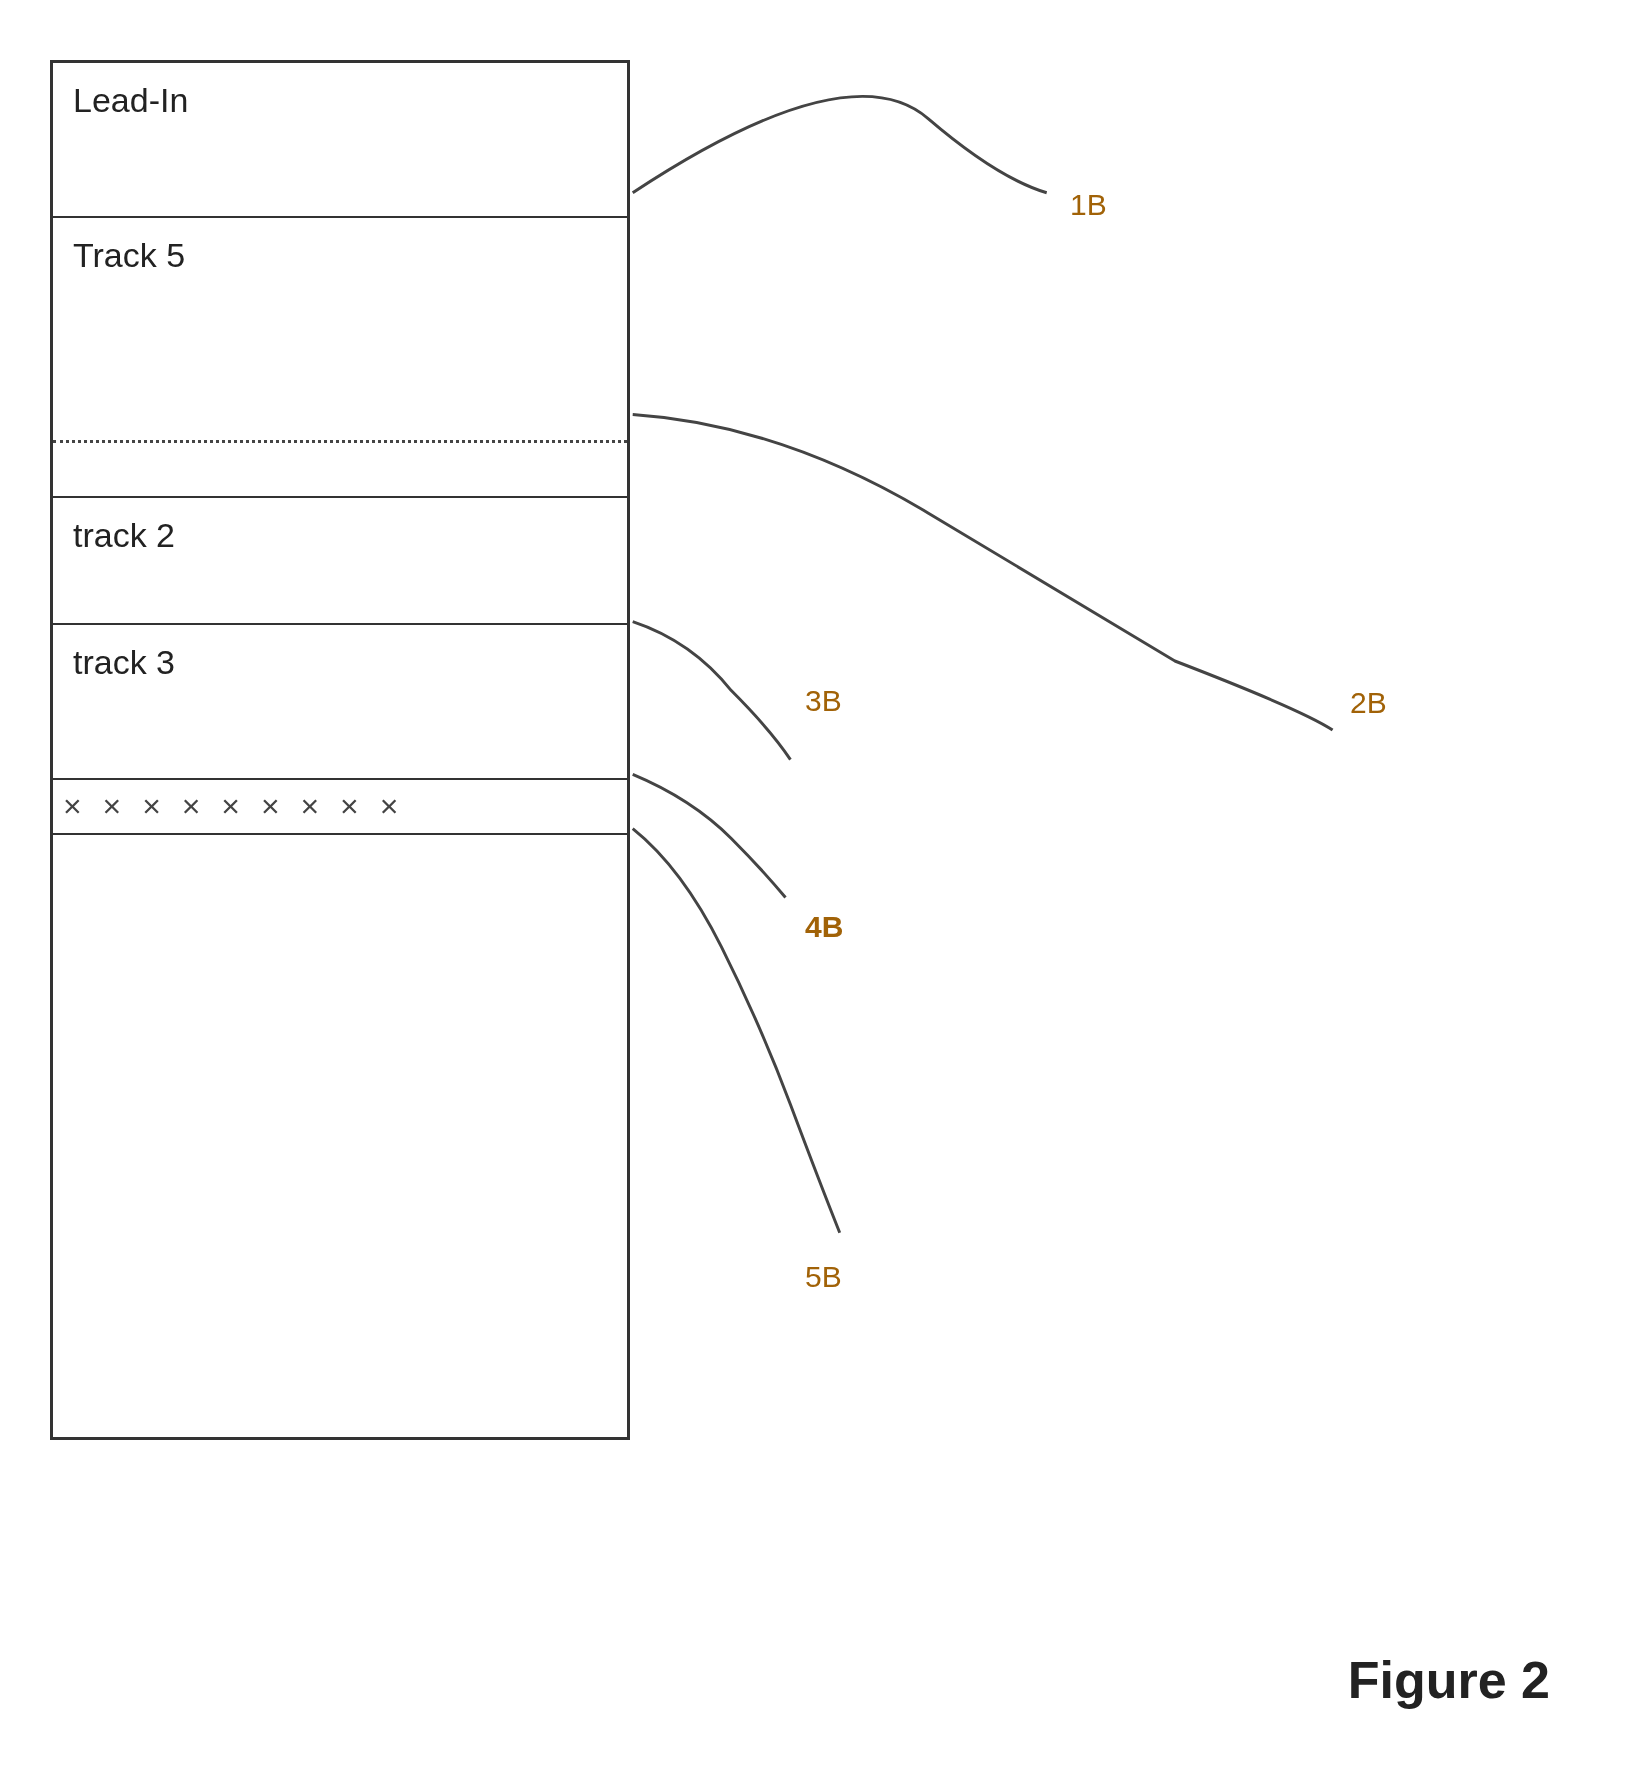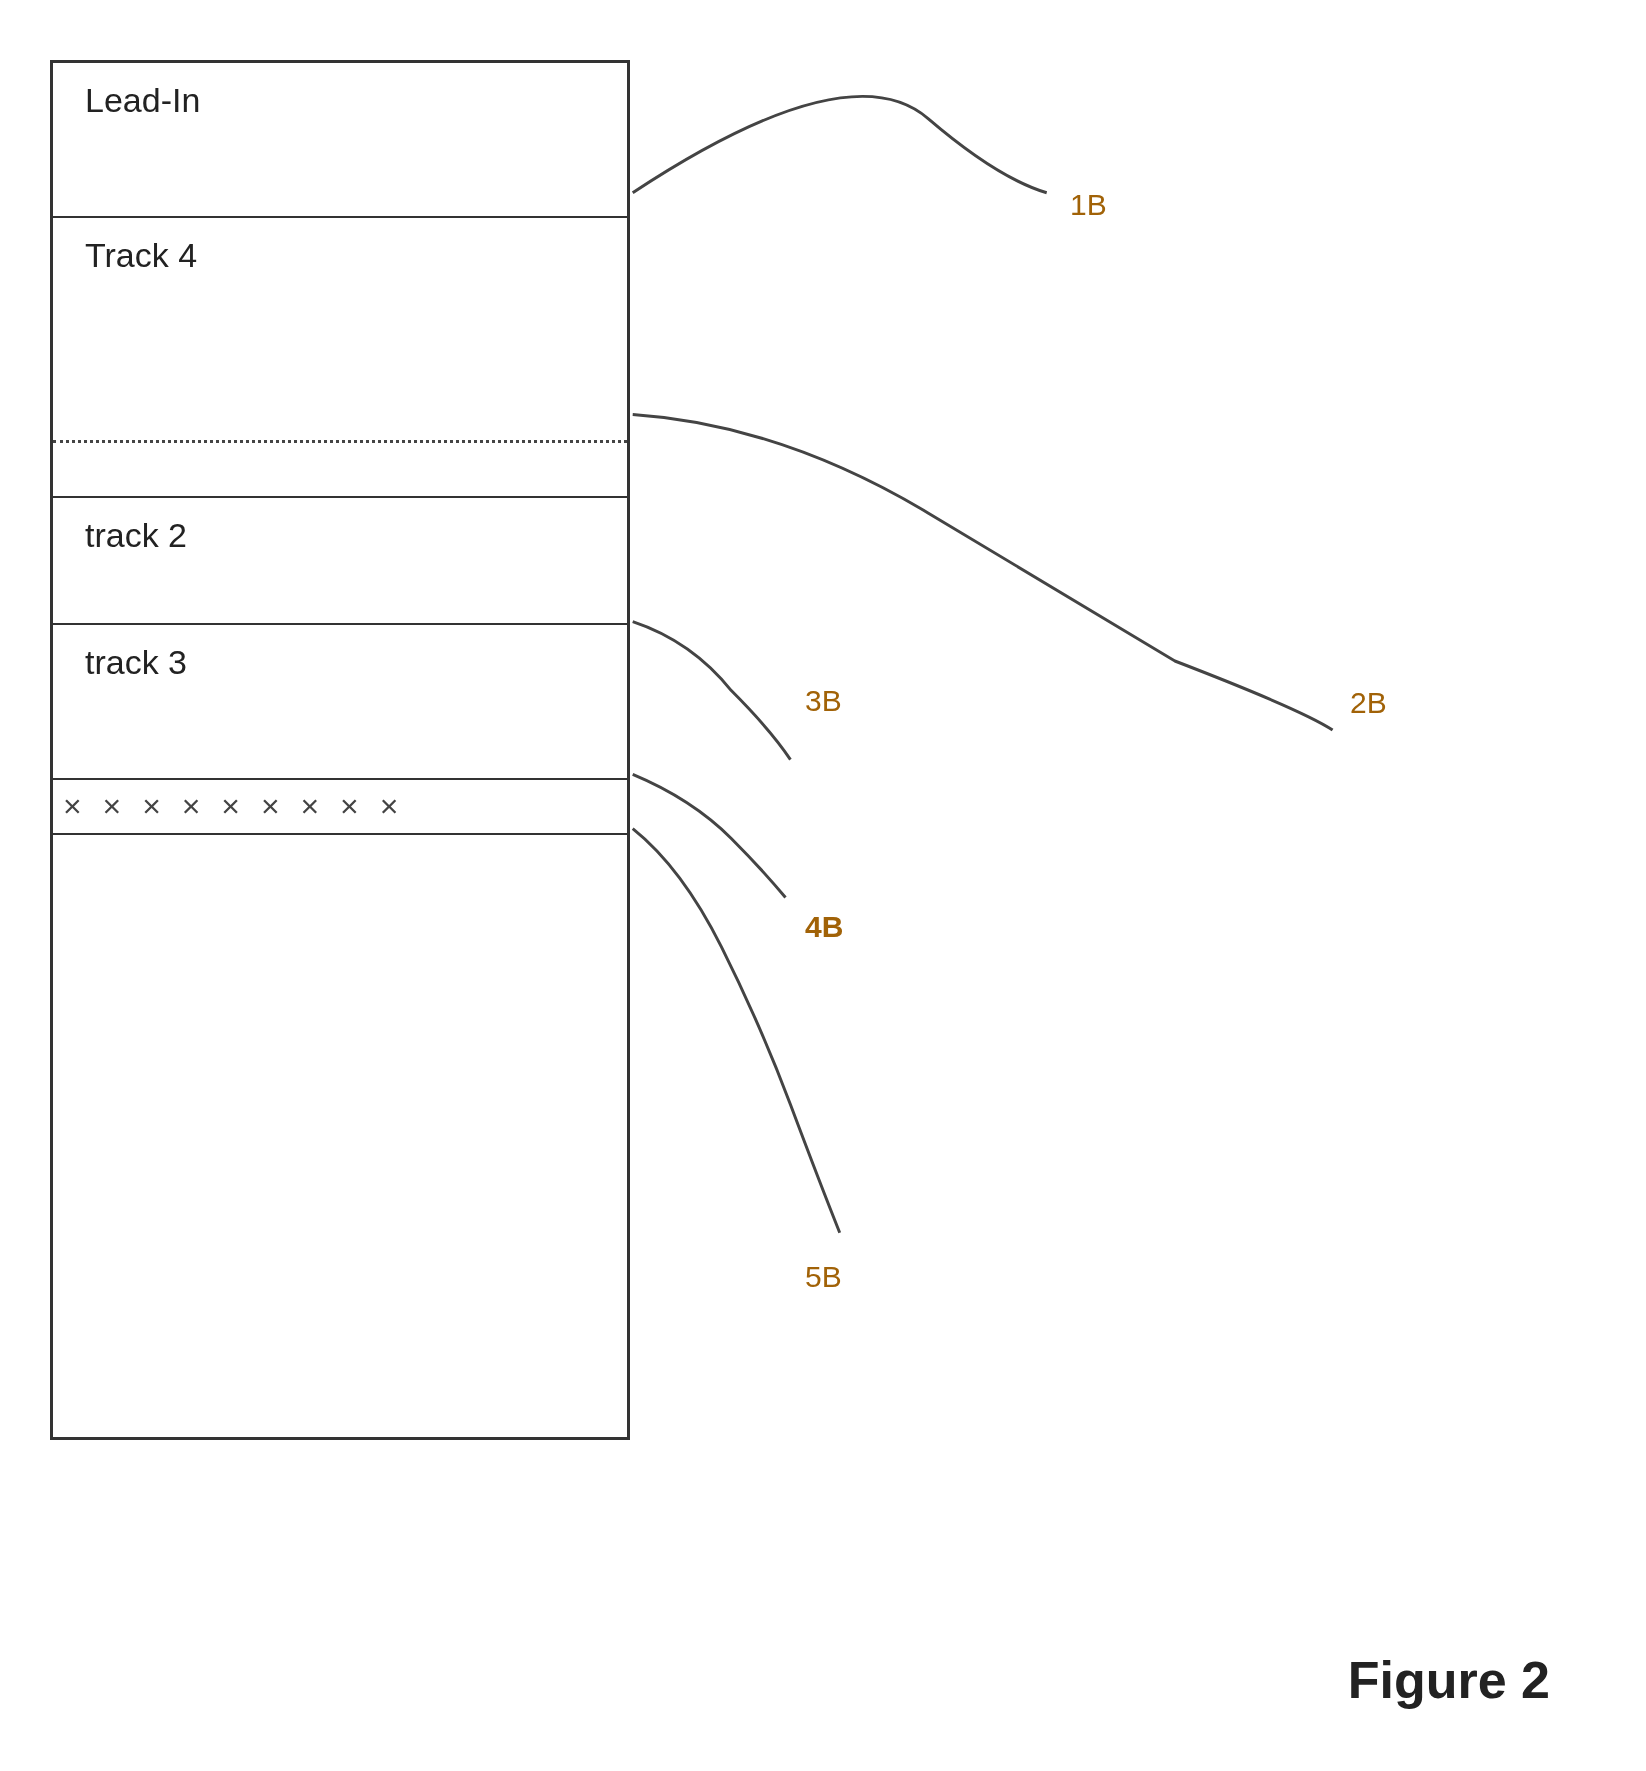--- a/index.html
+++ b/index.html
@@ -29,21 +29,21 @@
       background: #fff;
     }
     .track-section {
       position: relative;
       border-bottom: 2px solid #333;
     }
     .track-label {
       font-size: 34px;
       font-weight: normal;
       color: #222;
-      padding: 18px 32px;
+      padding: 18px 20px;
     }
     .lead-in-section {
       height: 155px;
     }
     .track1-section {
       height: 280px;
     }
     .track2-section {
       height: 127px;
     }
@@ -97,21 +97,21 @@
 
 <div class="figure-container">
 
   <div class="track-panel">
 
     <div class="track-section lead-in-section">
       <div class="track-label">Lead-In</div>
     </div>
 
     <div class="track-section track1-section" style="position:relative; border-bottom: none;">
-      <div class="track-label">Track 4</div>
+      <div class="track-label">Track 5</div>
 
       <div style="position:absolute; bottom: 55px; left:0; width:100%; border-bottom: 3px dotted #444;"></div>
       <div style="position:absolute; bottom: 0; left:0; width:100%; border-bottom: 2px solid #333;"></div>
     </div>
 
     <div class="track-section track2-section">
       <div class="track-label">track 2</div>
     </div>
 
     <div class="track-section track3-section">

